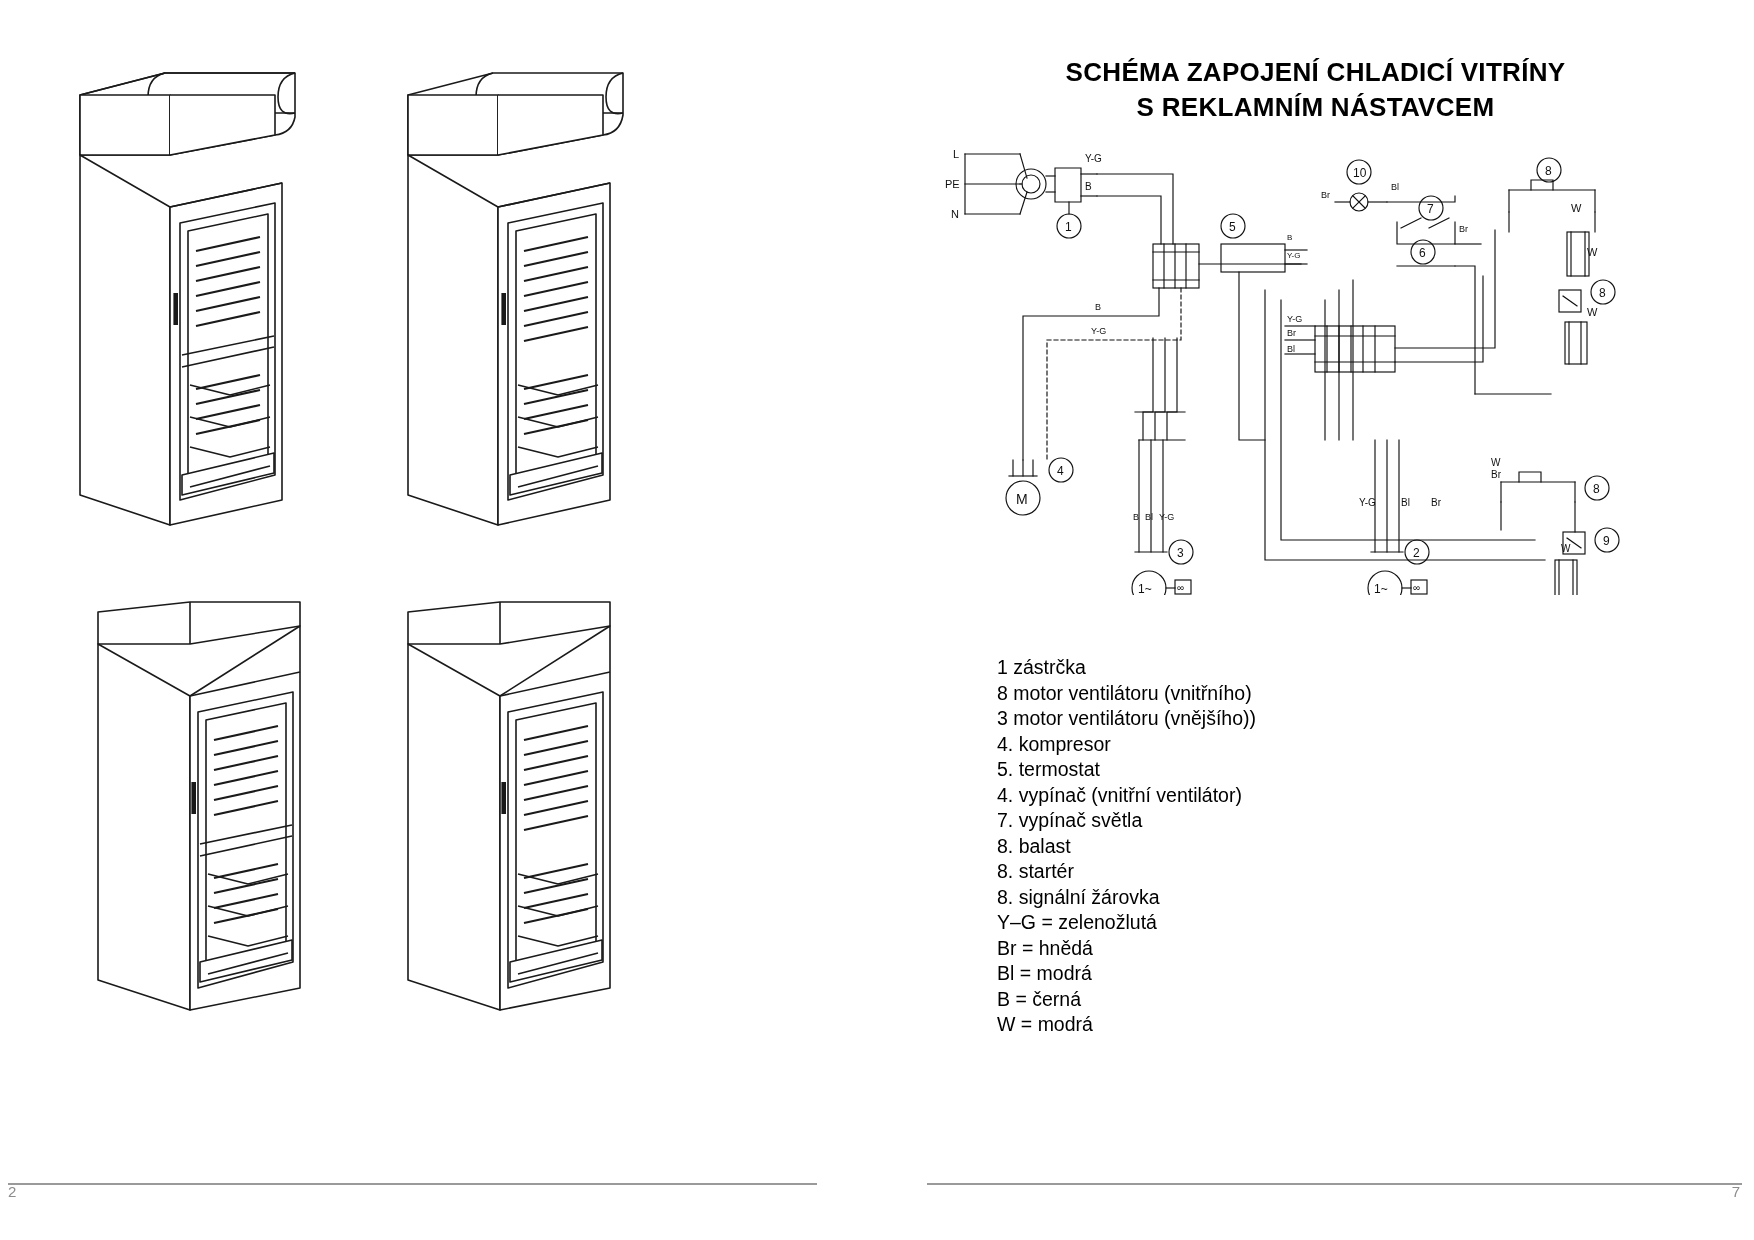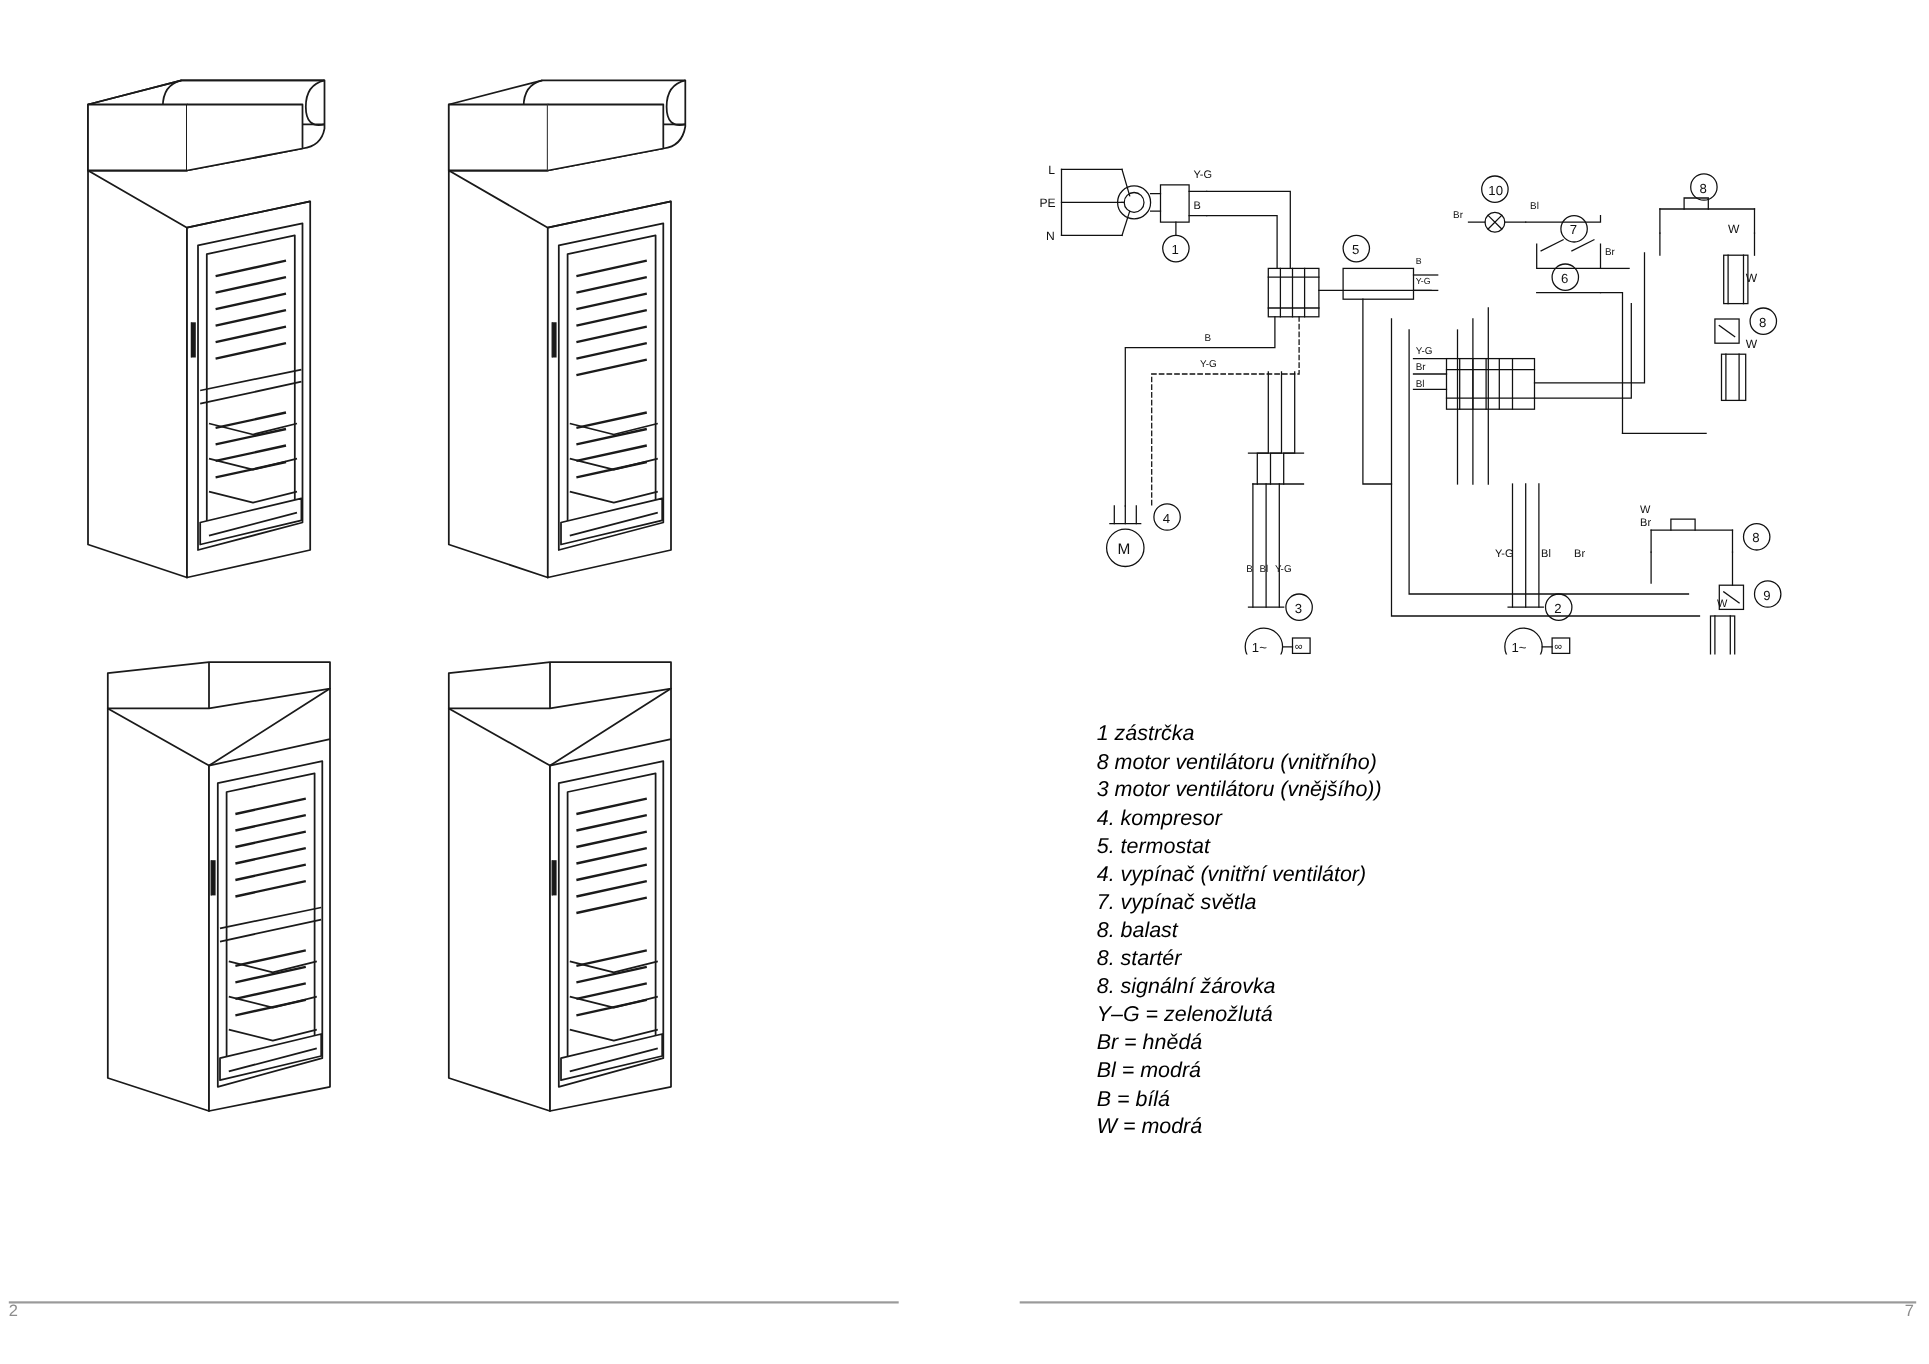--- a/index.html
+++ b/index.html
@@ -82,21 +82,20 @@
   }
   .schematic svg { display: block; }
 
   
   .legend {
     position: absolute;
     left: 120px;
     top: 655px;
     font-size: 19.5px;
     line-height: 25.5px;
-    font-style: italic;
   }
   .legend div { white-space: pre; }
 
   
   .fridge {
     position: absolute;
   }
   .fridge svg { display: block; }
 </style>
 </head>
@@ -271,20 +270,24 @@
         </g>
       </svg>
     </div>
 
     <div class="footer-rule footer-left"></div>
     <div class="page-num page-num-left">2</div>
   </div>
 
   <div class="page-right">
 
+    <div class="schema-title">
+      <div>SCHÉMA ZAPOJENÍ CHLADICÍ VITRÍNY</div>
+      <div>S REKLAMNÍM NÁSTAVCEM</div>
+    </div>
 
     <div class="schematic">
       <svg width="790" height="455" viewBox="0 0 790 455">
         <g fill="none" stroke="#111" stroke-width="1.15" stroke-linecap="square">
 
           <text x="18" y="18" font-family="Liberation Sans, sans-serif" font-size="11" fill="#111" stroke="none">L</text>
           <text x="10" y="48" font-family="Liberation Sans, sans-serif" font-size="11" fill="#111" stroke="none">PE</text>
           <text x="16" y="78" font-family="Liberation Sans, sans-serif" font-size="11" fill="#111" stroke="none">N</text>
           <path d="M30 14 L85 14"></path>
           <path d="M30 44 L85 44"></path>
@@ -471,20 +474,20 @@
       <div>4. kompresor</div>
       <div>5. termostat</div>
       <div>4. vypínač (vnitřní ventilátor)</div>
       <div>7. vypínač světla</div>
       <div>8. balast</div>
       <div>8. startér</div>
       <div>8. signální žárovka</div>
       <div>Y–G = zelenožlutá</div>
       <div>Br = hnědá</div>
       <div>Bl = modrá</div>
-      <div>B = bílá</div>
+      <div>B = černá</div>
       <div>W = modrá</div>
     </div>
 
     <div class="footer-rule footer-right"></div>
     <div class="page-num page-num-right">7</div>
   </div>
 </div>
 
 </body></html>

